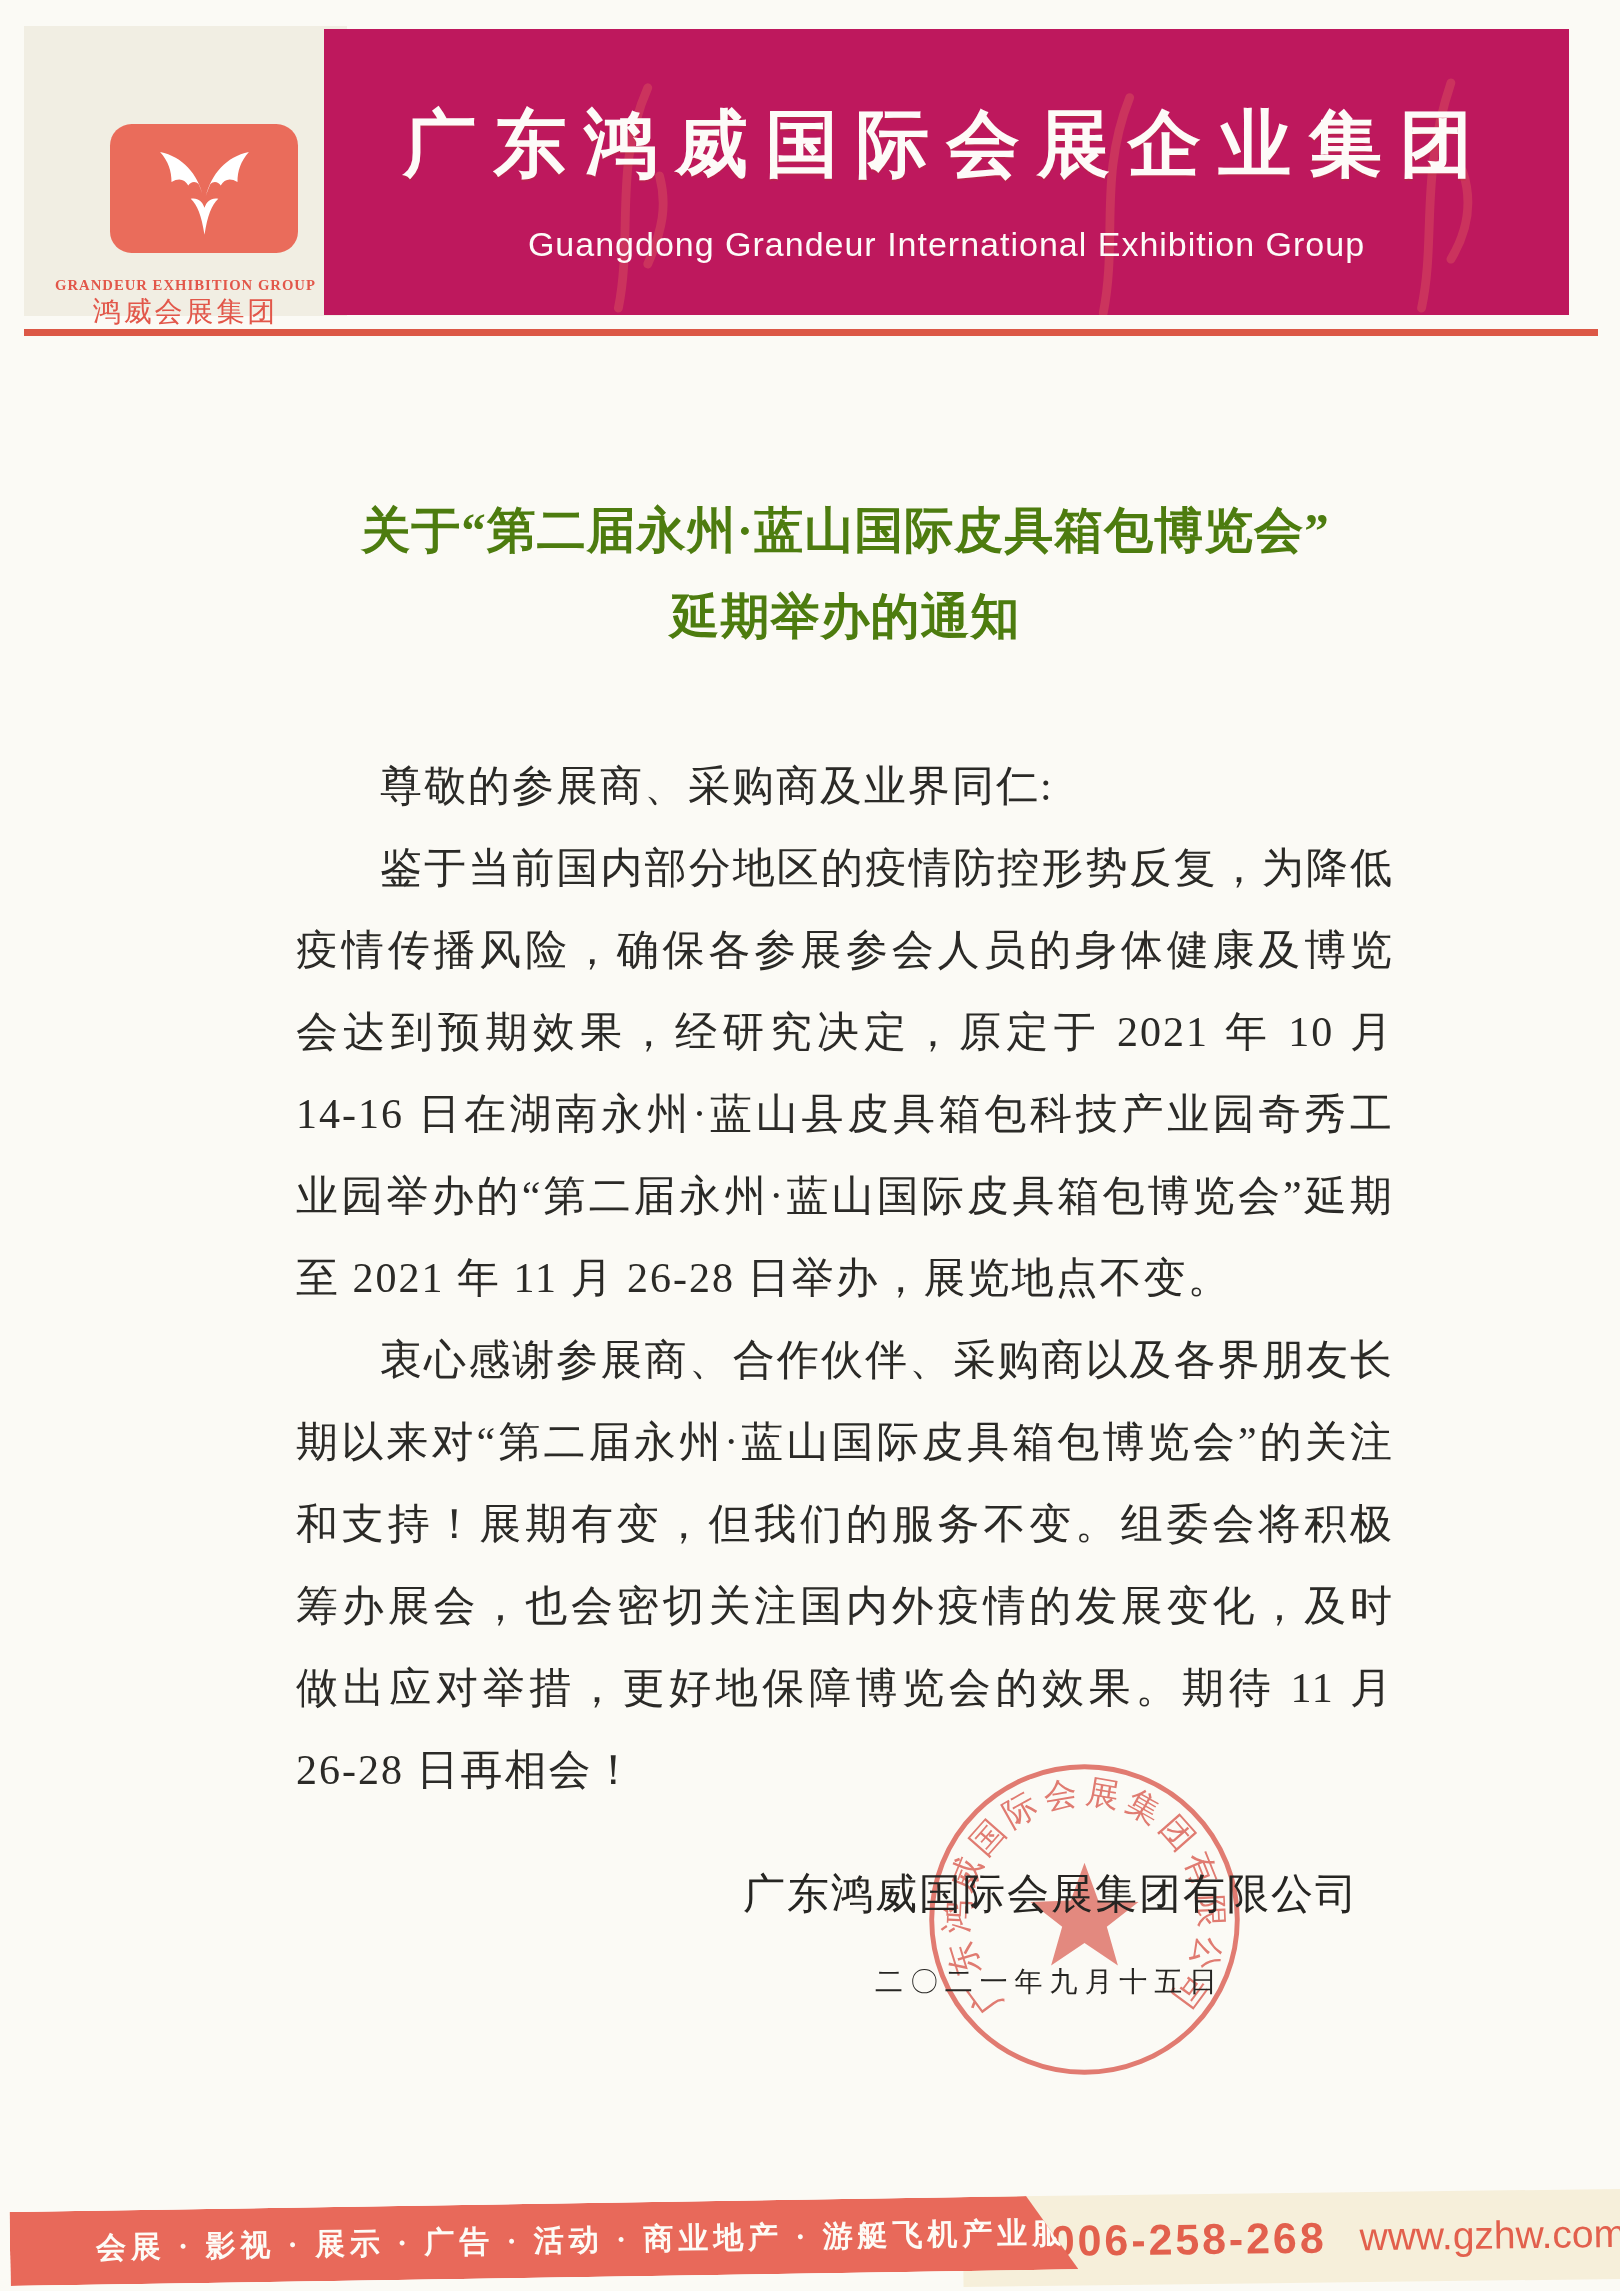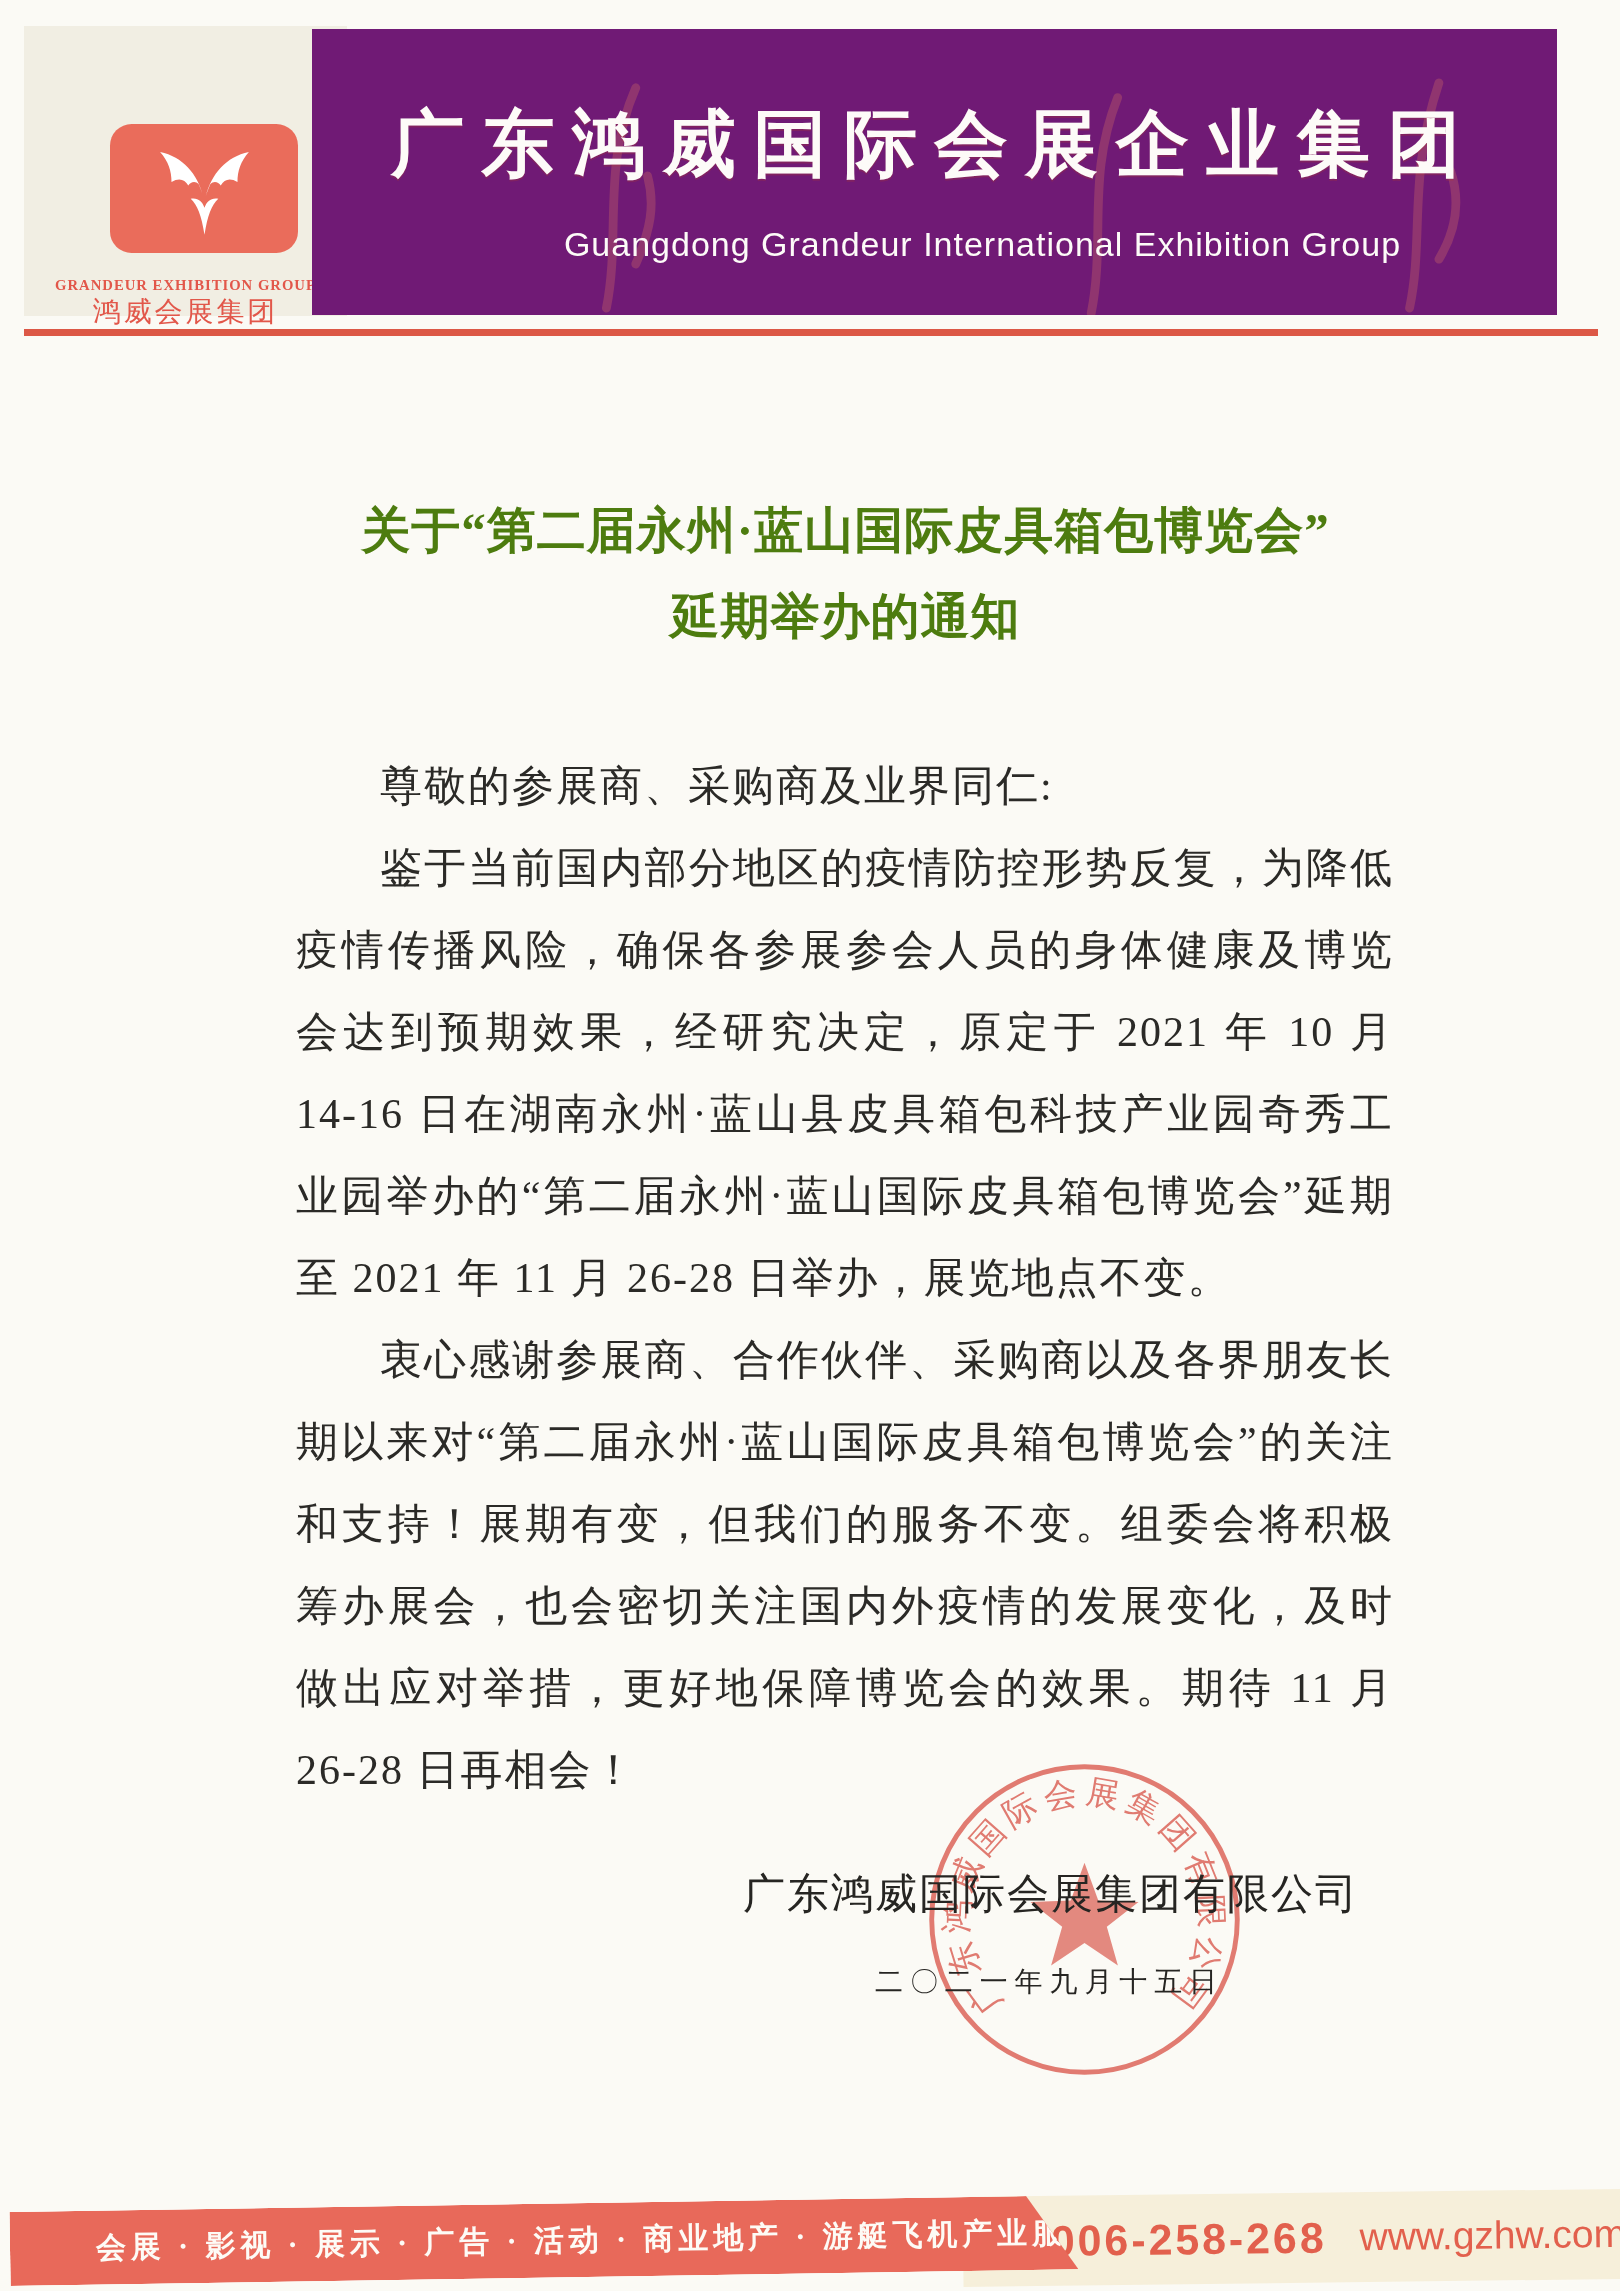--- a/index.html
+++ b/index.html
@@ -17,31 +17,31 @@
   }
   .logo-mark svg{width:147px;height:108px;}
   .logo-en{
     position:absolute;left:0px;top:251px;width:323px;text-align:center;
     font-family:"Liberation Serif",serif;font-weight:bold;font-size:14.7px;letter-spacing:1px;color:#e2574a;
   }
   .logo-cn{
     position:absolute;left:0px;top:267px;width:323px;text-align:center;
     font-weight:normal;font-size:28px;letter-spacing:2.9px;color:#e2574a;
   }
-  .banner{position:absolute;left:312px;top:29px;width:1245px;height:286px;background:#701a75;overflow:hidden;}
+  .banner{position:absolute;left:324px;top:29px;width:1245px;height:286px;background:#be185d;overflow:hidden;}
   .banner-decor{position:absolute;left:0;top:0;width:100%;height:100%;opacity:.45;}
   .banner-cn{
     position:absolute;left:0;top:67px;width:100%;text-align:center;
     color:#fdfbf8;font-weight:bold;font-size:73px;letter-spacing:17.6px;white-space:nowrap;
     text-shadow:0 2px 0 rgba(180,60,40,.25);
   }
   .banner-en{
     position:absolute;left:0;top:196px;width:100%;text-align:center;
     color:#fdfbf8;font-family:"Liberation Sans","DejaVu Sans",sans-serif;
-    font-size:34px;letter-spacing:1px;white-space:nowrap;padding-left:48px;
+    font-size:34px;letter-spacing:1px;white-space:nowrap;
   }
   .divider{position:absolute;left:23.5px;top:329px;width:1574px;height:6.9px;background:#dc5846;}
   
   .doc-title{
     position:absolute;left:294px;top:488px;width:1103px;text-align:center;
     font-weight:bold;font-size:49px;line-height:86px;color:#4d7c0f;letter-spacing:1px;
   }
   
   .body-block{
     position:absolute;left:296px;top:745px;width:1098px;

